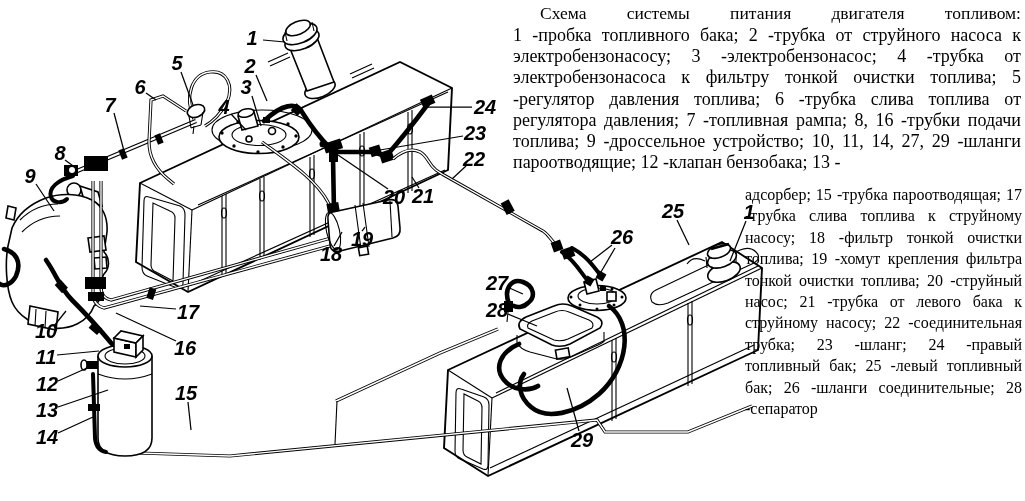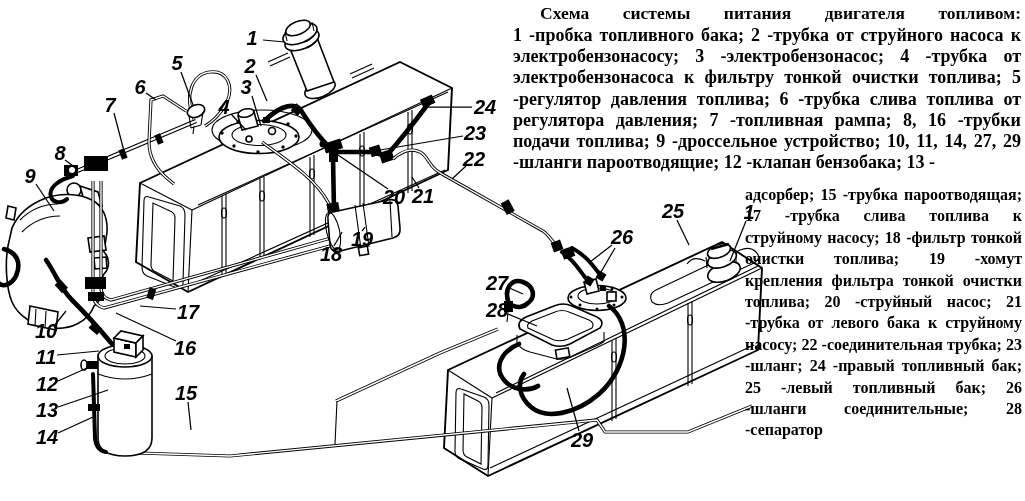--- a/index.html
+++ b/index.html
@@ -1,19 +1,19 @@
 <!DOCTYPE html>
 <html><head>
 <meta charset="utf-8">
 <style>
   html,body{margin:0;padding:0;background:#fff;}
   #stage{position:relative;width:1025px;height:501px;background:#fff;overflow:hidden;
          font-family:"Liberation Serif", serif;color:#000;}
   #art{position:absolute;left:0;top:0;}
-  .cap{position:absolute;text-align:justify;color:#000;font-weight:bold;}
+  .cap{position:absolute;text-align:justify;color:#000;}
   #cap-title{left:540px;top:3px;width:481px;font-size:17.5px;line-height:21px;
              text-align:justify;text-align-last:justify;}
   #cap-wide{left:513px;top:25px;width:508px;font-size:18px;line-height:21.2px;}
   #cap-narrow{left:745px;top:184px;width:277px;font-size:16px;line-height:21.4px;}
   
   .body{fill:#fff;stroke:#000;stroke-width:1.6;}
   .bold{fill:#fff;stroke:#000;stroke-width:1.9;}
   .ln{fill:none;stroke:#000;stroke-width:1.1;}
   .t-o{fill:none;stroke:#000;stroke-width:3.2;}
   .t-i{fill:none;stroke:#fff;stroke-width:1.4;}

